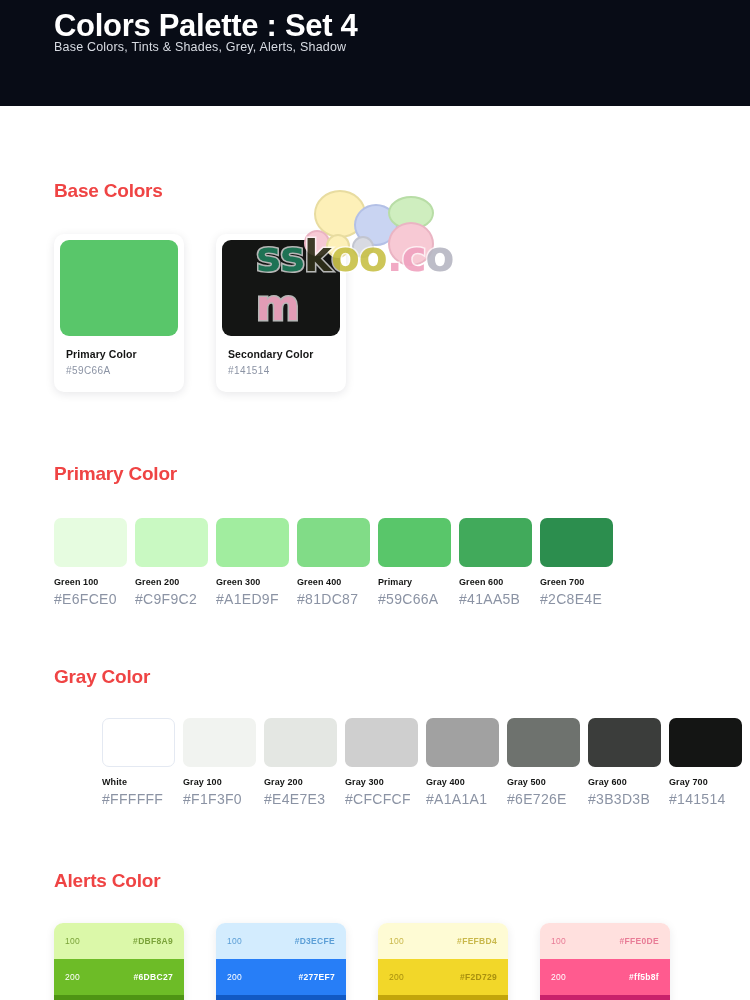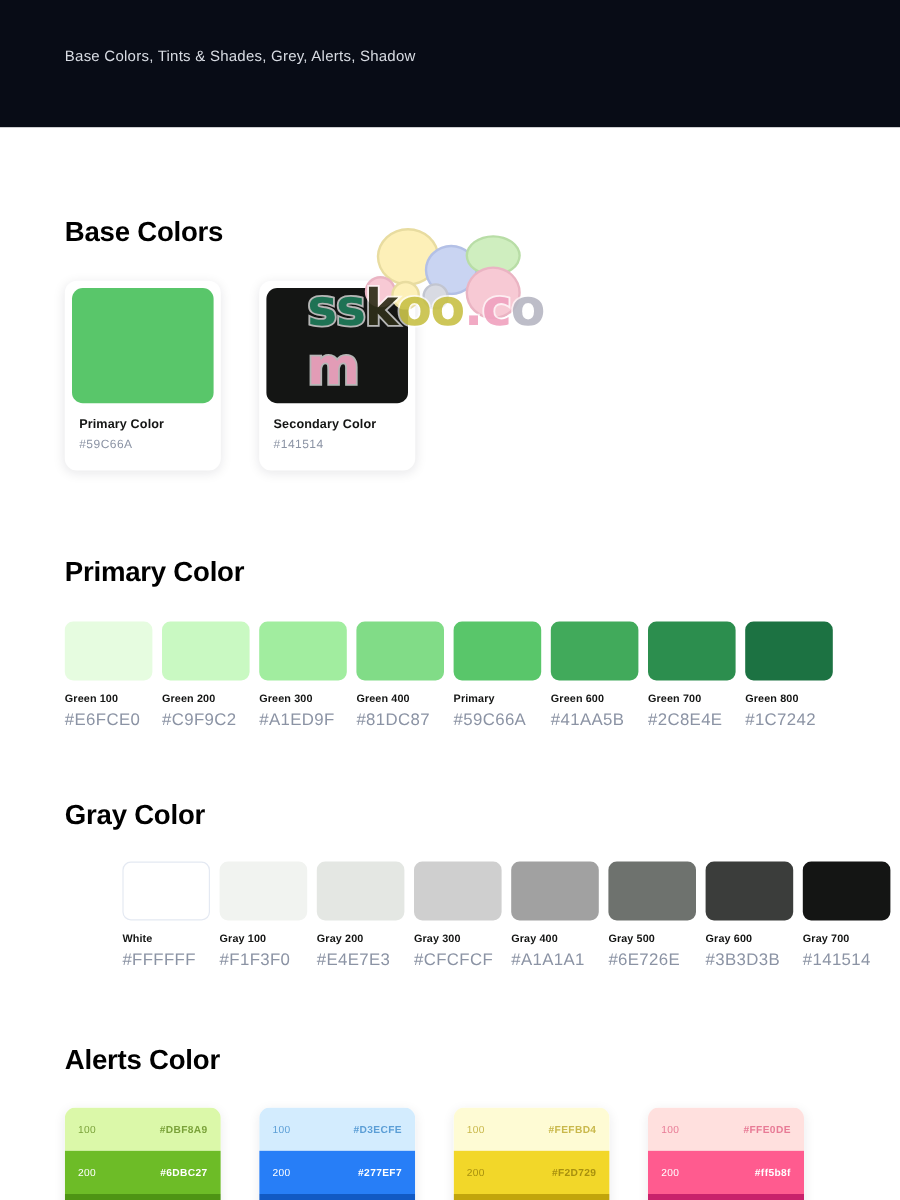--- a/index.html
+++ b/index.html
@@ -22,21 +22,21 @@
     letter-spacing: -0.3px; line-height: 40px;
   }
   .header-subtitle {
     position: absolute; left: 54px; top: 40px;
     font-size: 12.5px; color: #d8dce3; letter-spacing: 0.2px;
   }
 
   
   .section-title {
     position: absolute; left: 54px;
-    font-size: 23px; font-weight: bold; color: #000000;
+    font-size: 19px; font-weight: bold; color: #ef4444;
     letter-spacing: -0.2px;
   }
   #t-base   { top: 180px; }
   #t-primary{ top: 463px; }
   #t-gray   { top: 666px; }
   #t-alerts { top: 870px; }
 
   
   .base-row { position: absolute; left: 54px; top: 234px; display: flex; gap: 32px; }
   .base-card {
@@ -88,20 +88,21 @@
   }
   .wm-text span { display: inline-block; }
   .blob { position: absolute; border-radius: 50%; }
 </style>
 </head>
 <body>
 
 <div class="page">
 
   <div class="header">
+    <div class="header-title">Colors Palette : Set 4</div>
     <div class="header-subtitle">Base Colors, Tints &amp; Shades, Grey, Alerts, Shadow</div>
   </div>
 
   <div id="t-base" class="section-title">Base Colors</div>
   <div id="t-primary" class="section-title">Primary Color</div>
   <div id="t-gray" class="section-title">Gray Color</div>
   <div id="t-alerts" class="section-title">Alerts Color</div>
 
   <div class="base-row" id="base-row">
       <div class="base-card">
@@ -148,25 +149,20 @@
       </div>
       <div class="scale-item">
         <div class="scale-swatch" style="background:#41AA5B"></div>
         <div class="scale-name">Green 600</div>
         <div class="scale-hex">#41AA5B</div>
       </div>
       <div class="scale-item">
         <div class="scale-swatch" style="background:#2C8E4E"></div>
         <div class="scale-name">Green 700</div>
         <div class="scale-hex">#2C8E4E</div>
-      </div>
-      <div class="scale-item">
-        <div class="scale-swatch" style="background:#1C7242"></div>
-        <div class="scale-name">Green 800</div>
-        <div class="scale-hex">#1C7242</div>
       </div>
     </div>
 
   <div class="scale-row" id="row-gray">
       <div class="scale-item">
         <div class="scale-swatch outlined" style="background:#FFFFFF"></div>
         <div class="scale-name">White</div>
         <div class="scale-hex">#FFFFFF</div>
       </div>
       <div class="scale-item">

